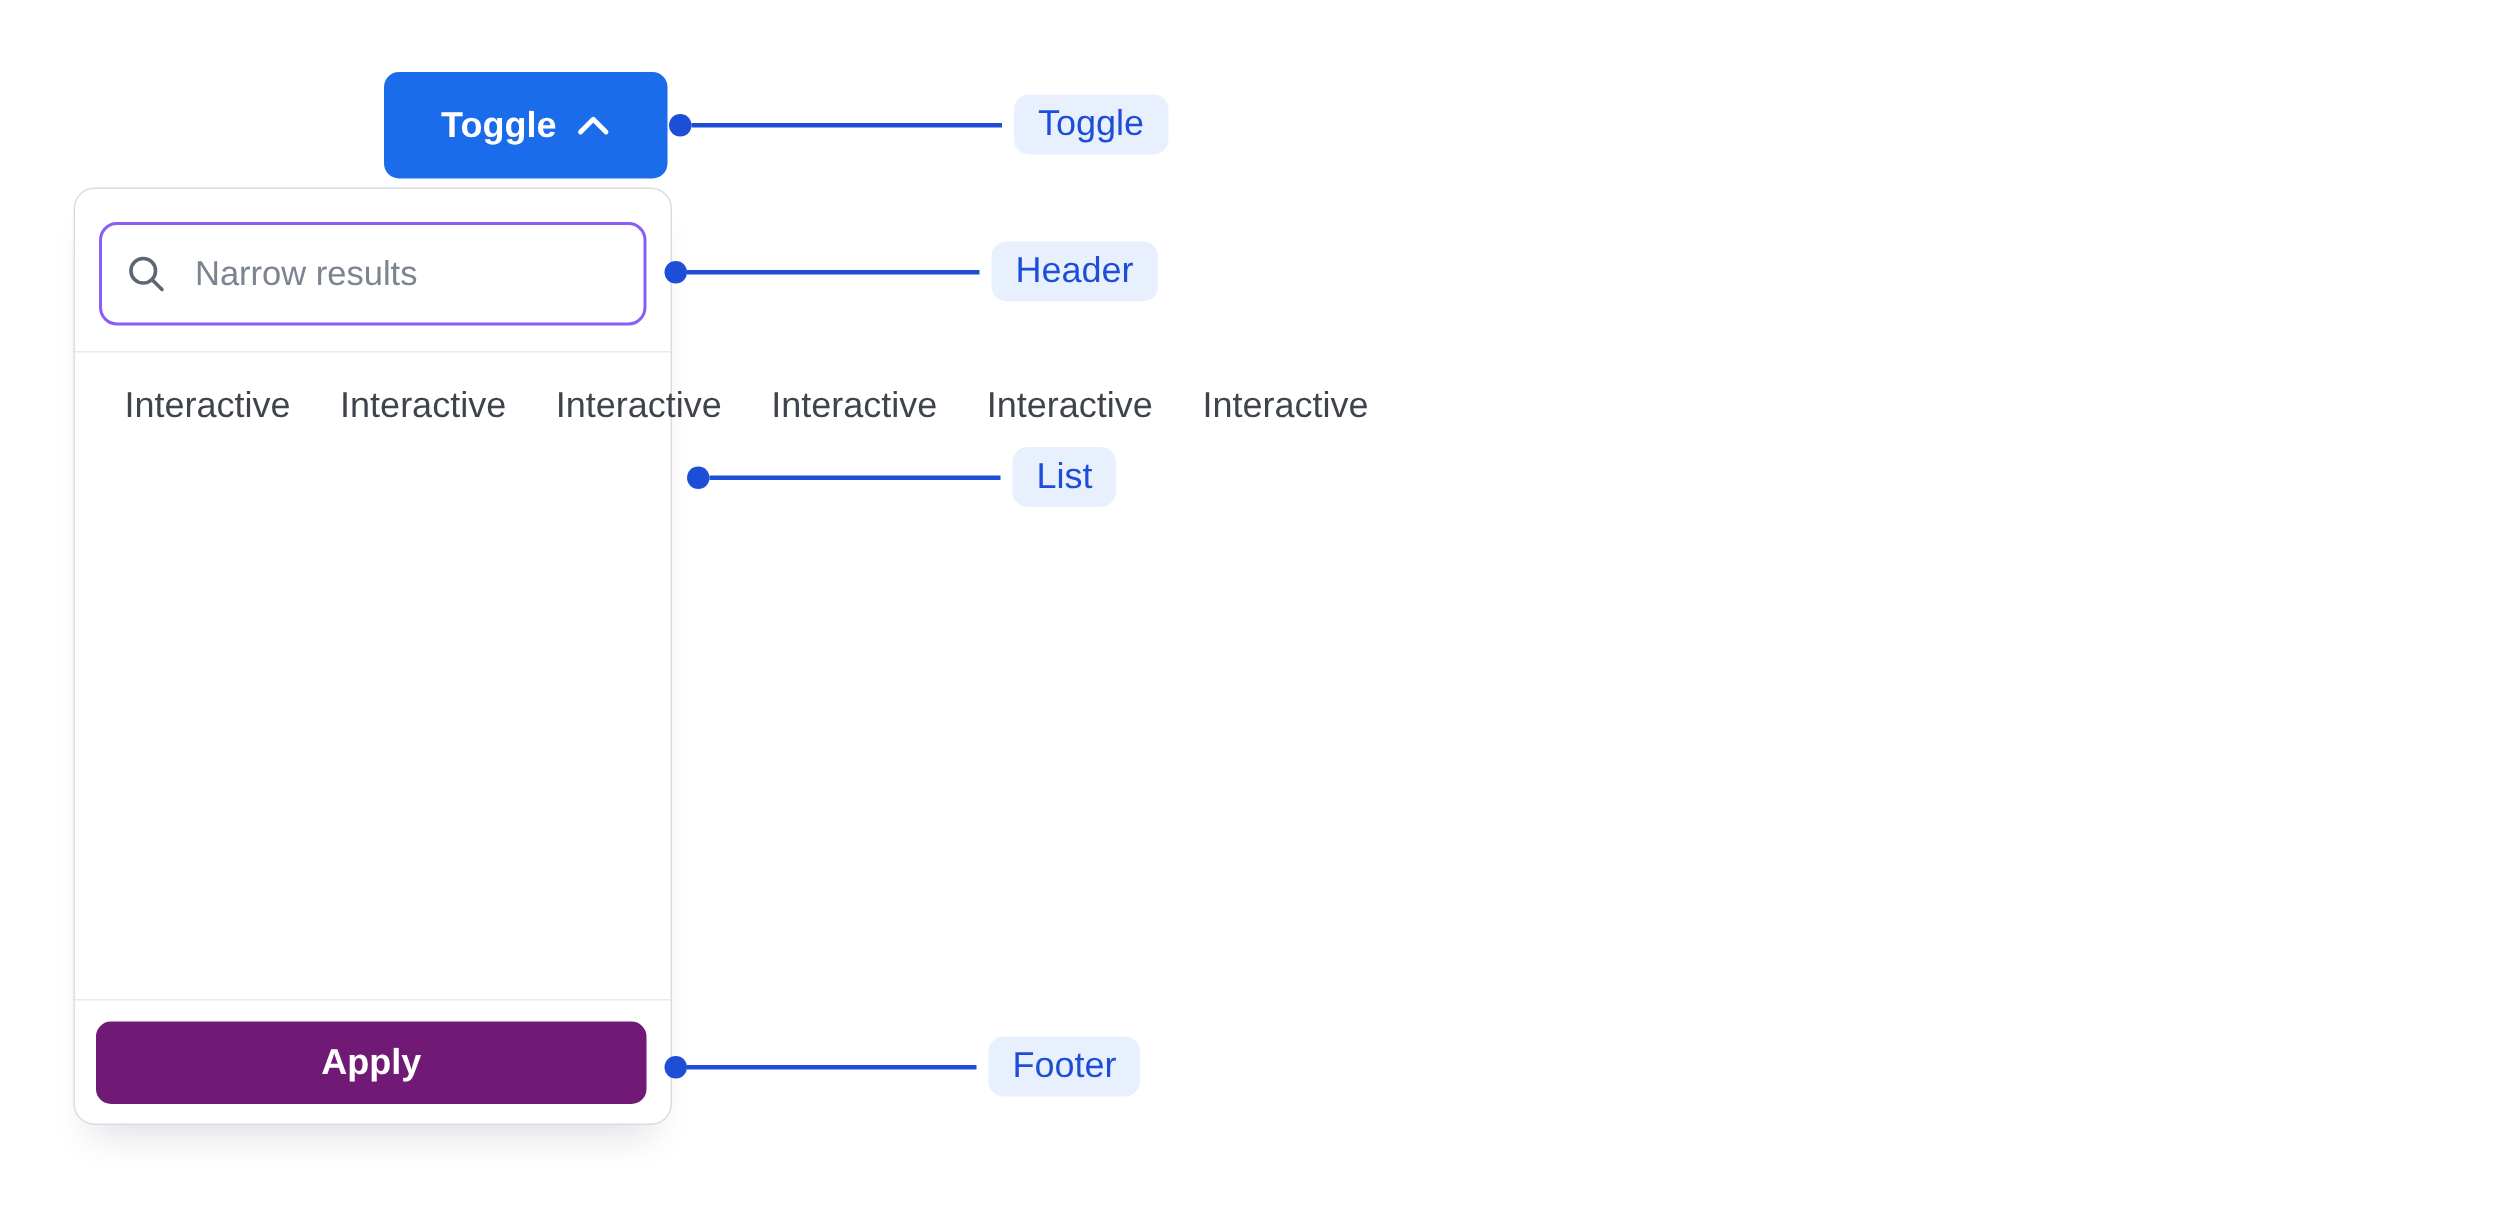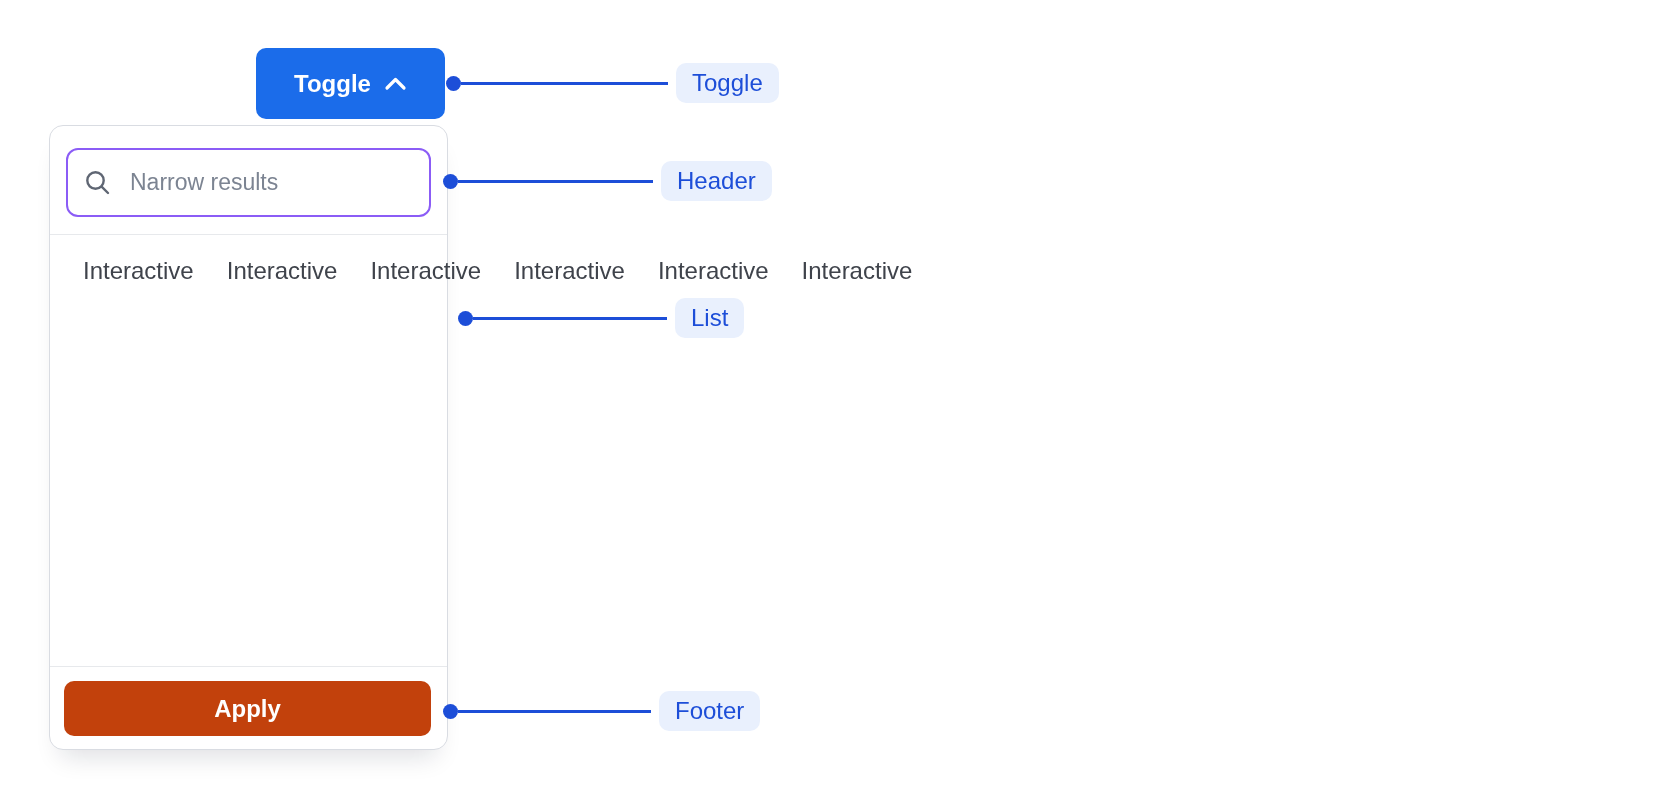--- a/index.html
+++ b/index.html
@@ -88,21 +88,21 @@
     cursor: pointer;
   }
 
   .panel-footer {
     border-top: 1.5px solid #e7e9ec;
     padding: 14px 16px 13px 14px;
   }
   .apply-btn {
     width: 100%;
     height: 55px;
-    background: #c2410c;
+    background: #701a75;
     border: none;
     border-radius: 10px;
     color: #ffffff;
     font-size: 24px;
     font-weight: 600;
     font-family: "Liberation Sans", sans-serif;
     display: flex;
     align-items: center;
     justify-content: center;
     cursor: pointer;

